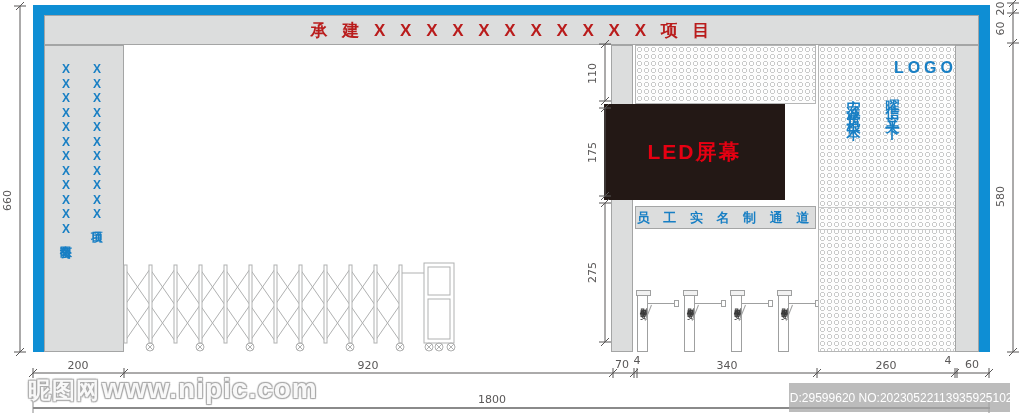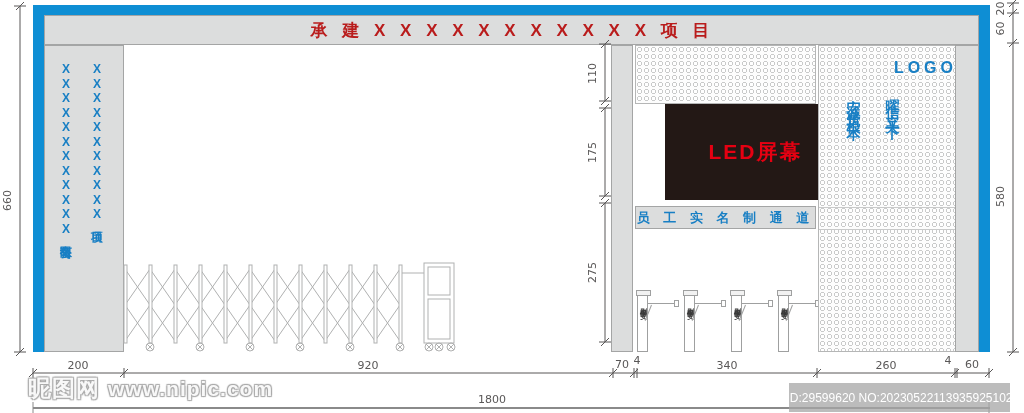--- a/index.html
+++ b/index.html
@@ -59,24 +59,24 @@
   .dim{
     position:absolute;color:#595757;font-size:11px;text-align:center;
     font-family:"DejaVu Sans",sans-serif;white-space:nowrap;
   }
   .rot{transform:rotate(-90deg);}
   
   .wm{
     position:absolute;left:28px;top:373px;font-weight:bold;
     color:rgba(255,255,255,0.92);
     text-shadow:1px 1px 1px #a9a9a9,-1px -1px 1px #a9a9a9,1px -1px 1px #a9a9a9,-1px 1px 1px #a9a9a9;
-    letter-spacing:1px;display:flex;align-items:baseline;gap:8px;
+    letter-spacing:1px;display:flex;align-items:baseline;gap:2px;
   }
   .wm-site{font-size:23px;}
-  .wm-url{font-size:21px;}
+  .wm-url{font-size:28px;}
   .idbox{
     position:absolute;left:789px;top:383px;width:221px;height:29px;
     background:rgba(165,166,166,0.75);color:#ffffff;font-size:12px;
     display:flex;align-items:center;justify-content:center;white-space:nowrap;
   }
 </style>
 </head>
 <body>
 
 <div class="abs blue" style="left:33px;top:5px;width:957px;height:10px;"></div>
@@ -148,21 +148,21 @@
     <circle cx="317" cy="90" r="4"></circle>
       <path d="M314,87 L320,93 M320,87 L314,93"></path>
     <circle cx="329" cy="90" r="4"></circle>
       <path d="M326,87 L332,93 M332,87 L326,93"></path>
   </g>
 </svg>
 
 <div class="abs panel" style="left:611px;top:45px;width:22px;height:307px;"></div>
 
 <div class="abs dots" style="left:635px;top:45px;width:181px;height:59px;"></div>
-<div class="abs led" style="left:665px;top:104px;width:181px;height:96px;">
+<div class="abs led" style="left:604px;top:104px;width:181px;height:96px;">
   <span>LED屏幕</span>
 </div>
 <div class="abs channel" style="left:635px;top:206px;width:181px;height:23px;">
   <span>员 工 实 名 制 通 道</span>
 </div>
 
 <div class="abs turnstile" style="left:637px;top:293px;">
   <div class="tcap"></div>
   <div class="tlabel">刷卡保平安</div>
   <div class="arm"></div>

